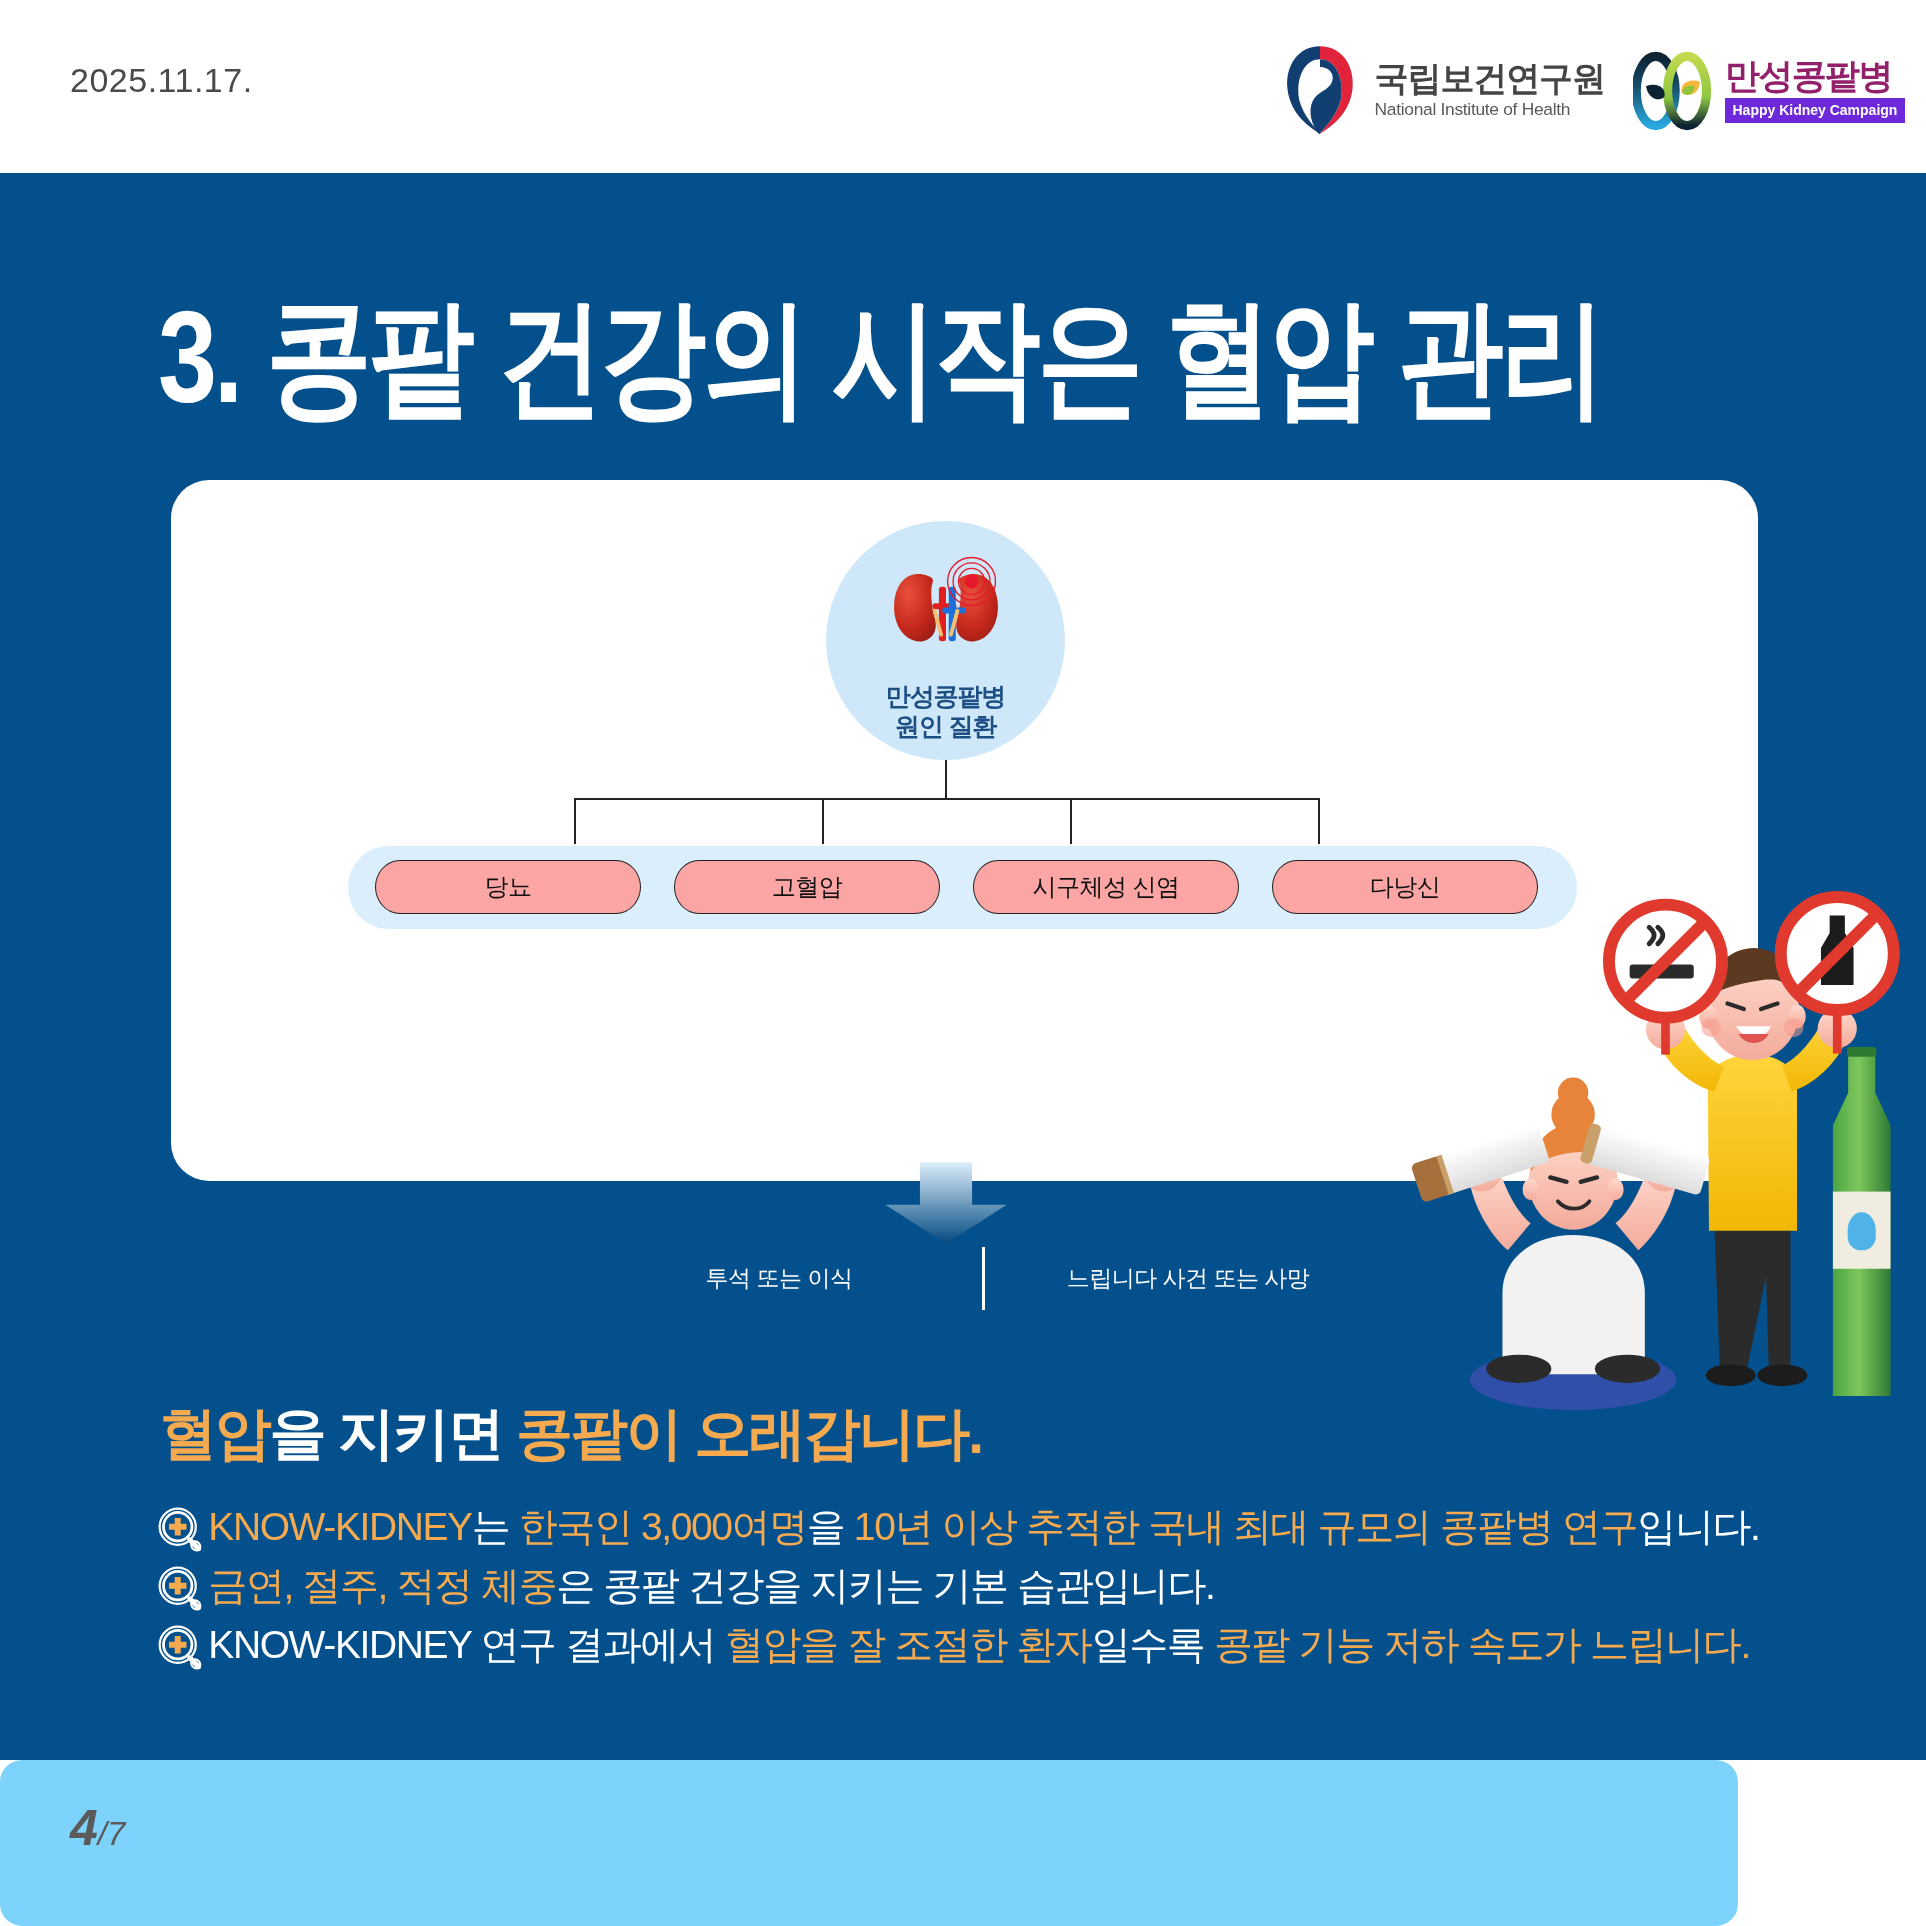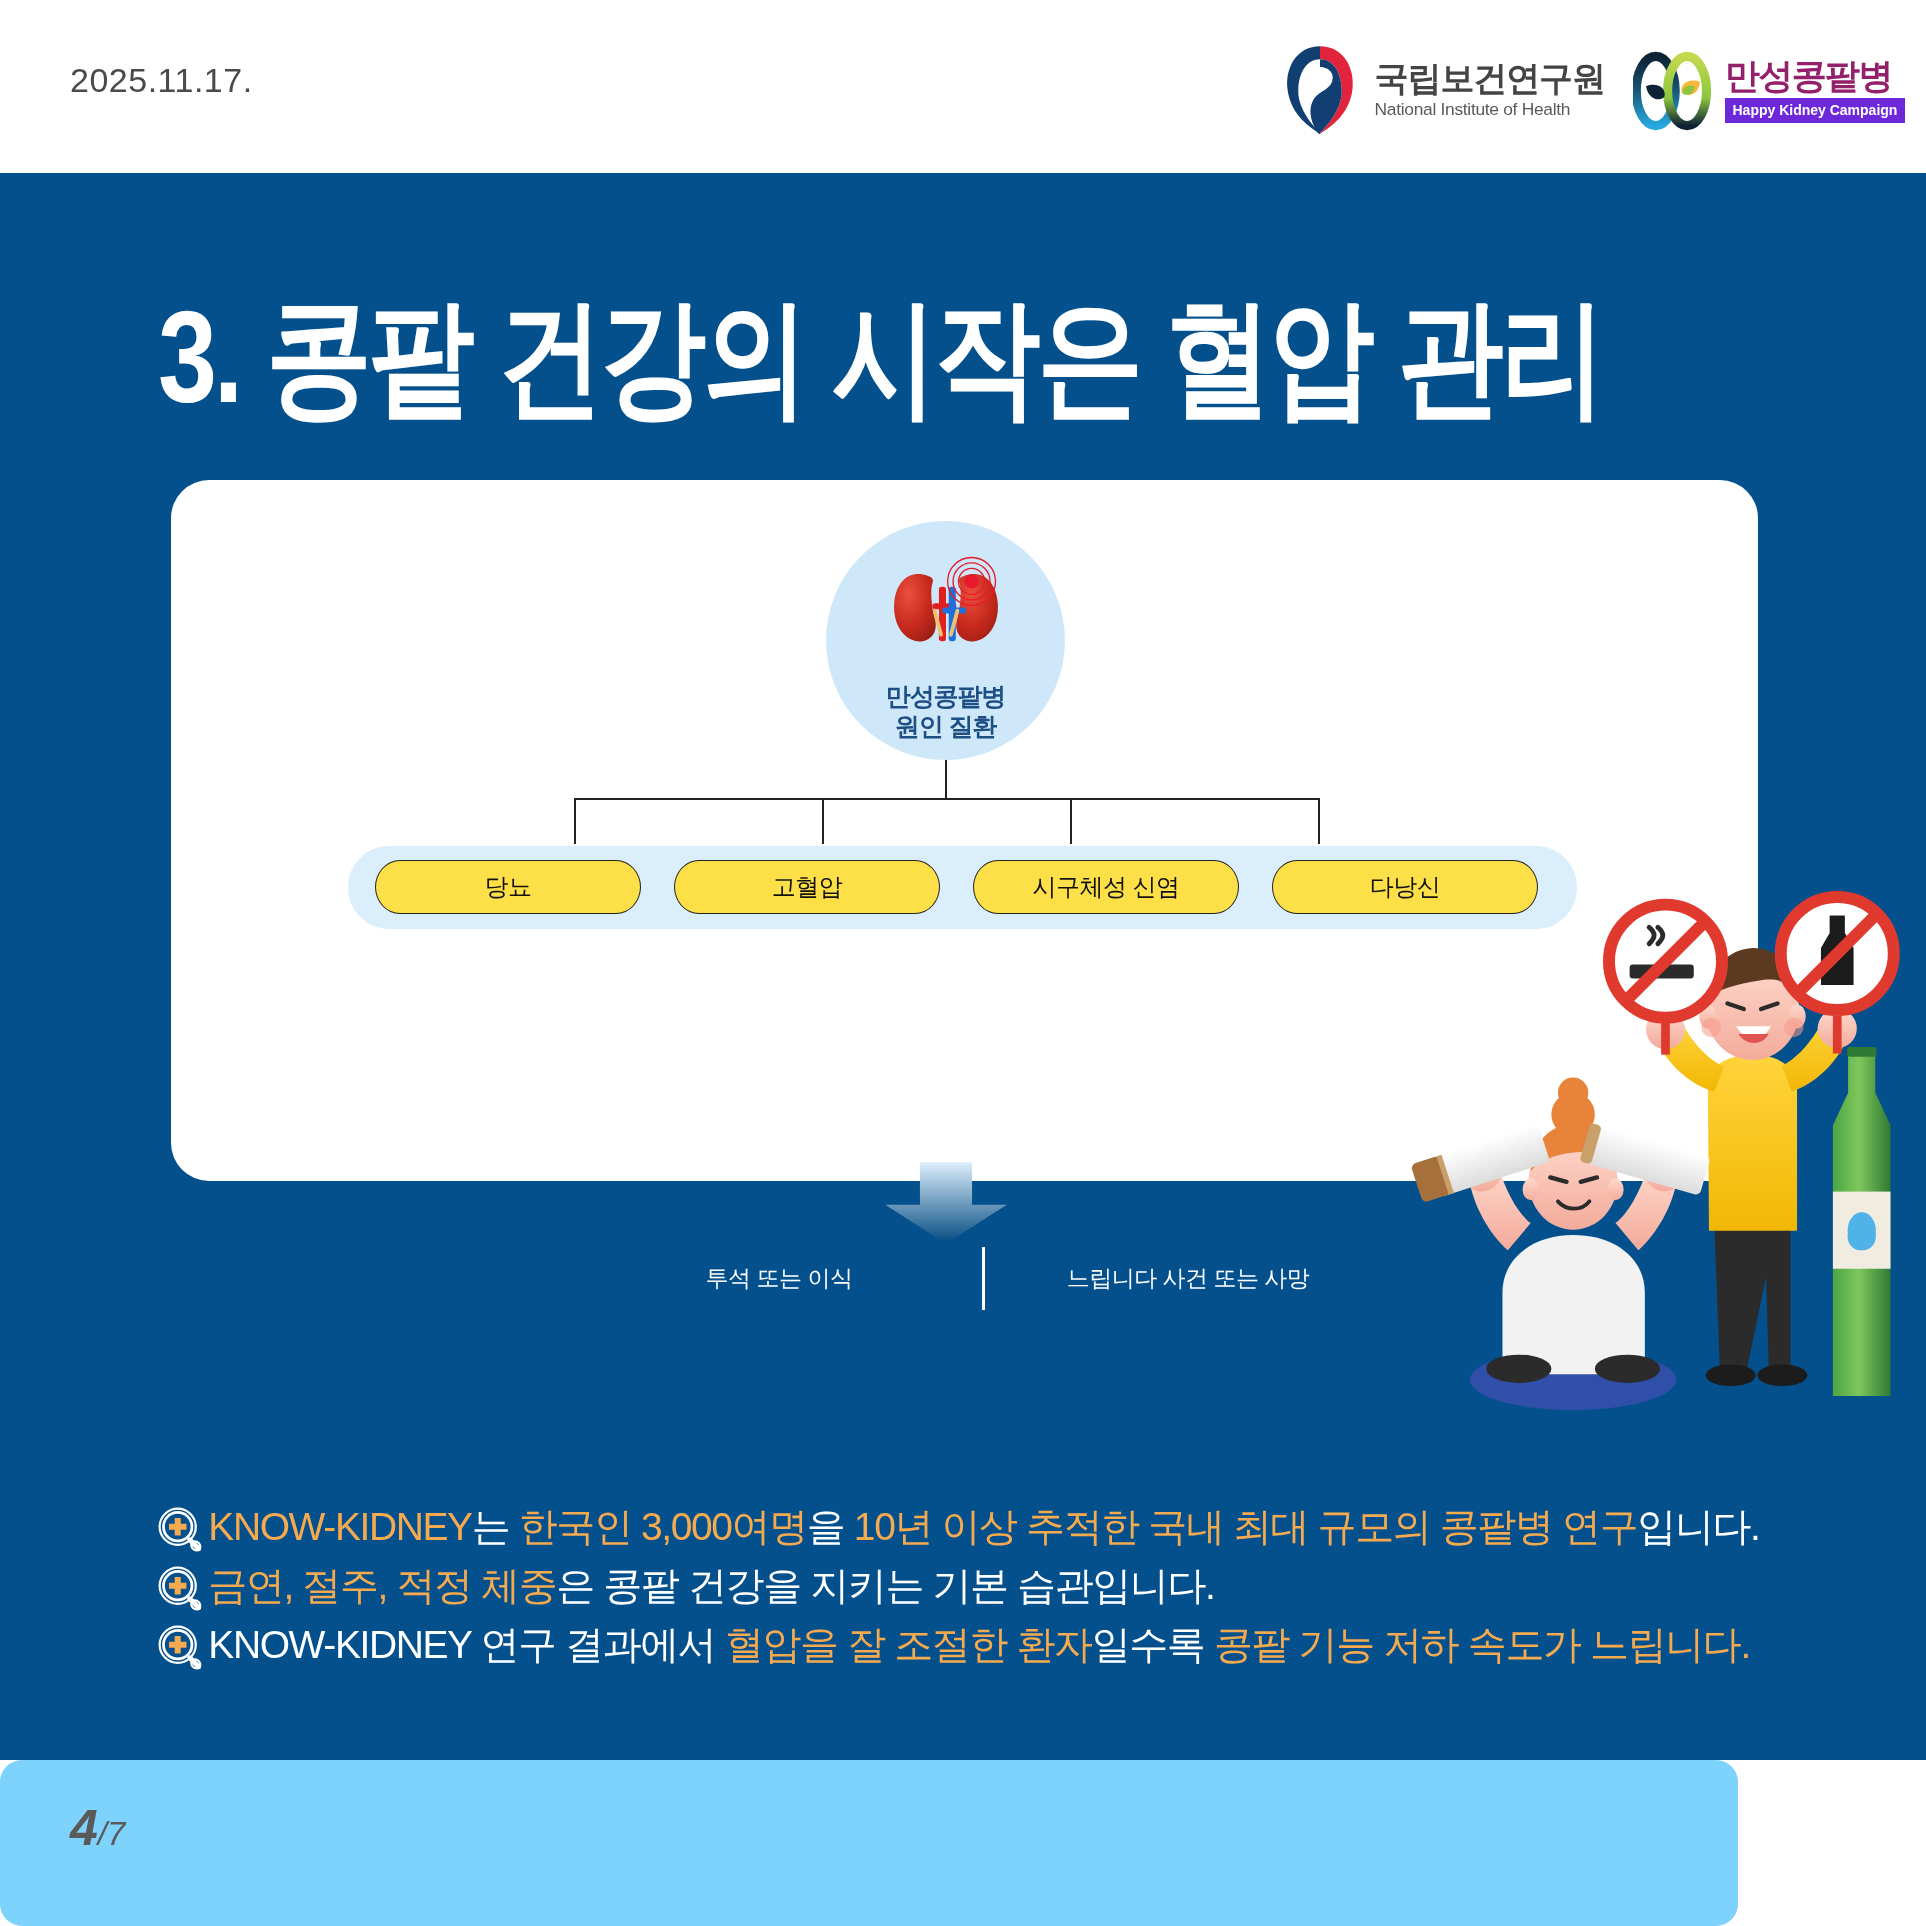--- a/index.html
+++ b/index.html
@@ -84,21 +84,21 @@
   .hbar{left:574px;top:625px;width:745px;height:1.6px;}
   .vdrop{top:625px;width:1.6px;height:46px;background:#222;position:absolute;}
 
   
   .band{
     position:absolute;left:348px;top:673px;width:1229px;height:83px;
     background:#daeefb;border-radius:41px;
   }
   .pill{
     position:absolute;top:687px;width:266px;height:54px;
-    background:#fde047;border:1.6px solid #222;border-radius:25px/27px;
+    background:#fca5a5;border:1.6px solid #222;border-radius:25px/27px;
     display:flex;align-items:center;justify-content:center;
     font-size:24px;color:#111;letter-spacing:-0.5px;box-sizing:border-box;
   }
 
   
   .arrow-wrap{position:absolute;left:870px;top:989px;width:152px;height:82px;}
 
   
   .outbars{
     position:absolute;left:576px;top:1074px;width:815px;height:63px;
@@ -359,20 +359,23 @@
           <rect x="52" y="528" width="10" height="74" fill="#c9a06a"></rect>
         </g>
         <g transform="rotate(16 400 560)">
           <rect x="330" y="528" width="220" height="74" rx="10" fill="url(#cig)"></rect>
           <rect x="320" y="528" width="22" height="74" rx="8" fill="#c9a06a"></rect>
         </g>
       </g>
     </svg>
   </div>
 
+  <div class="headline">
+    <span class="o">혈압</span><span class="w">을 지키면 </span><span class="o">콩팥이 오래갑니다.</span>
+  </div>
 
   <div class="bullets">
 
     <div class="bullet">
       <div class="mag">
         <svg viewBox="0 0 84 84" width="46" height="46">
           <circle cx="36" cy="36" r="26" fill="none" stroke="#ffffff" stroke-width="5"></circle>
           <circle cx="36" cy="36" r="33" fill="none" stroke="#ffffff" stroke-width="4"></circle>
           <path d="M20 36 h32 M36 20 v32" stroke="#f5aa50" stroke-width="11" stroke-linecap="butt"></path>
           <path d="M58 60 L74 76" stroke="#ffffff" stroke-width="9" stroke-linecap="round"></path>

